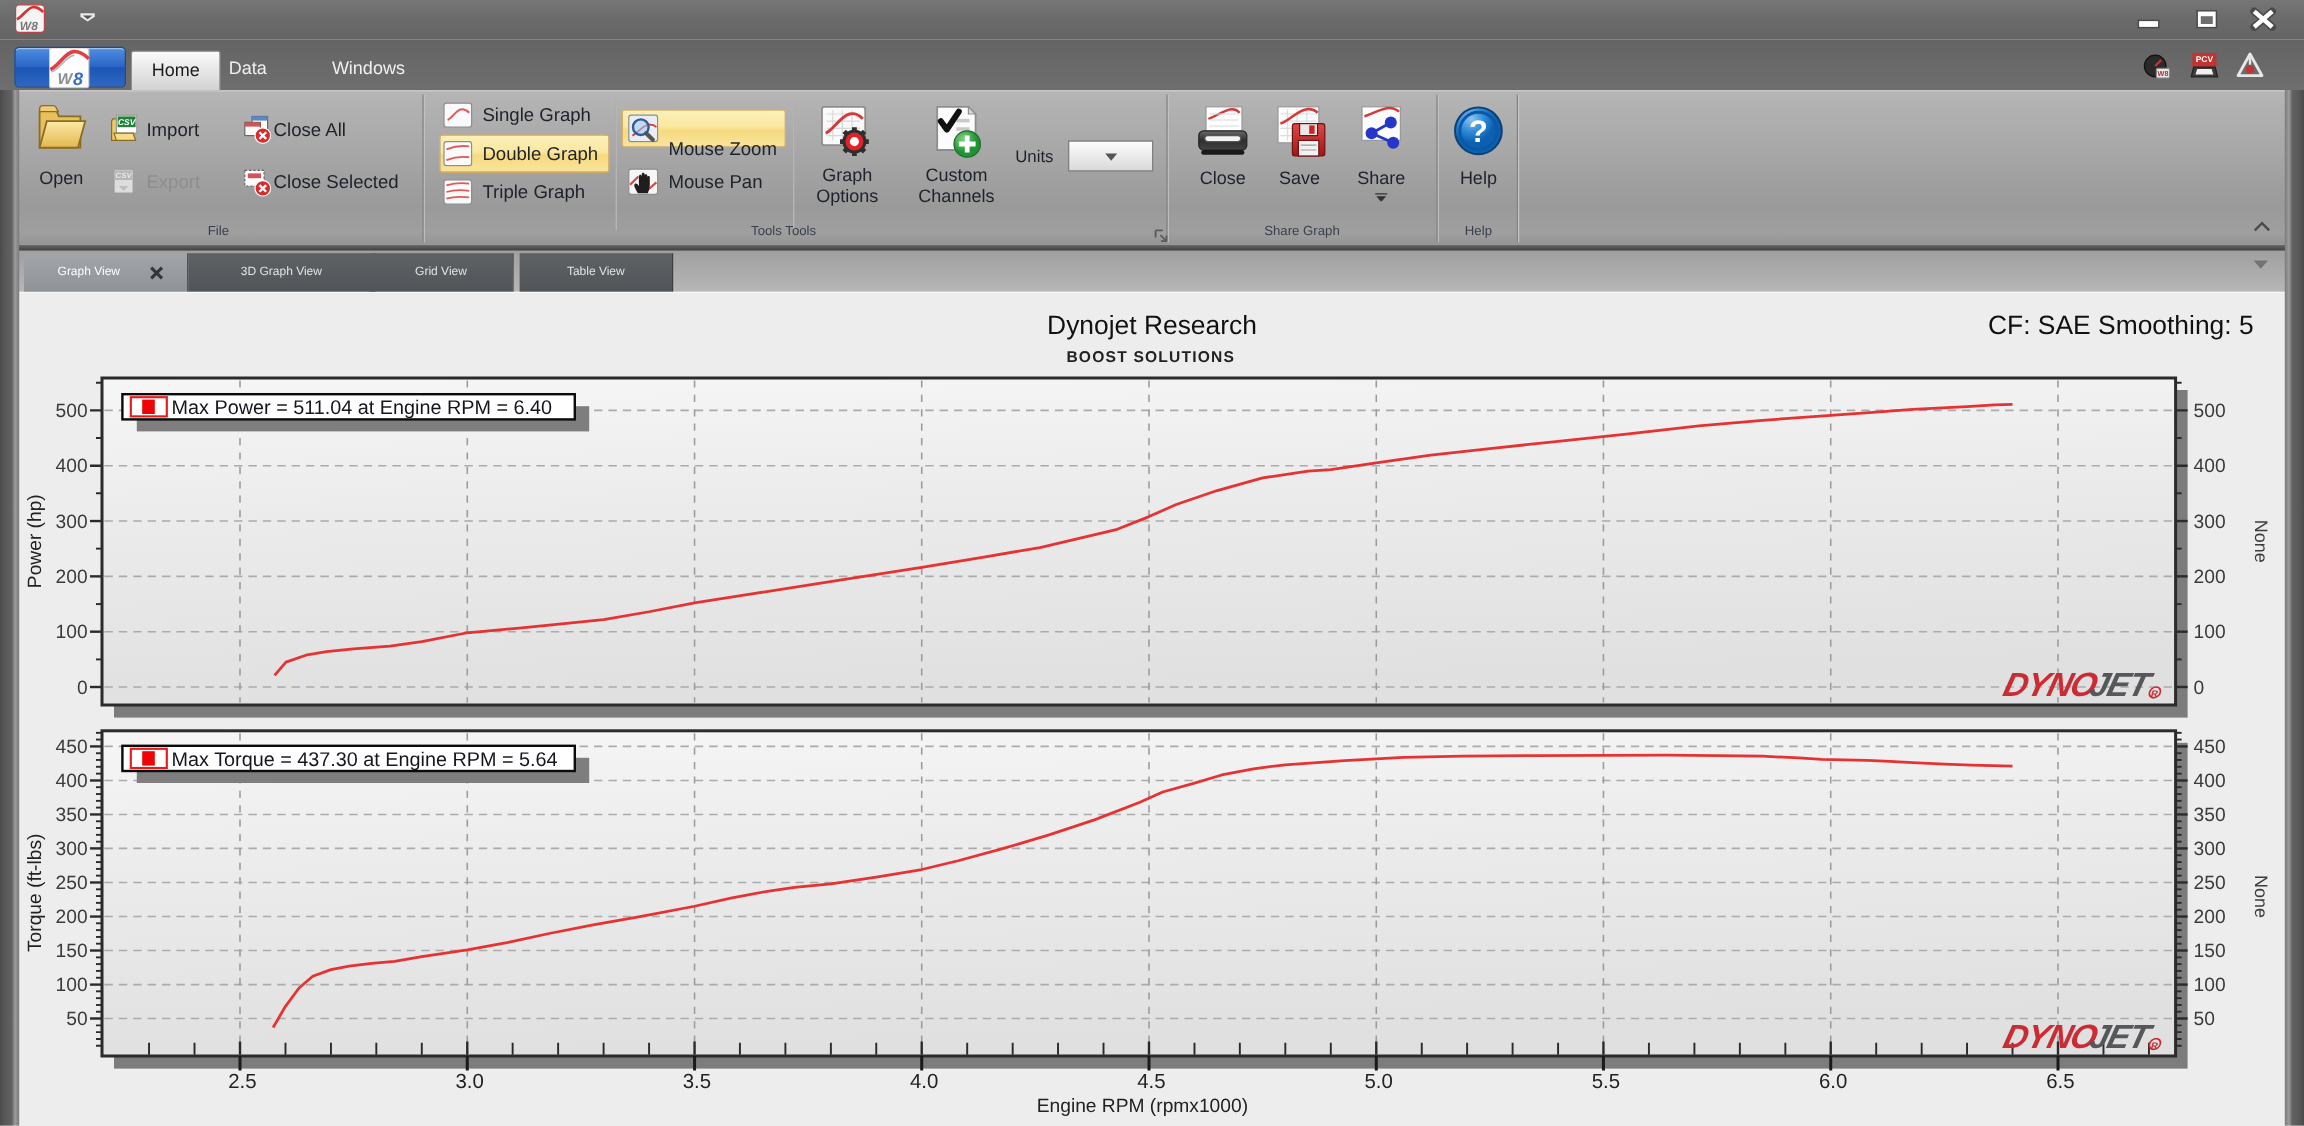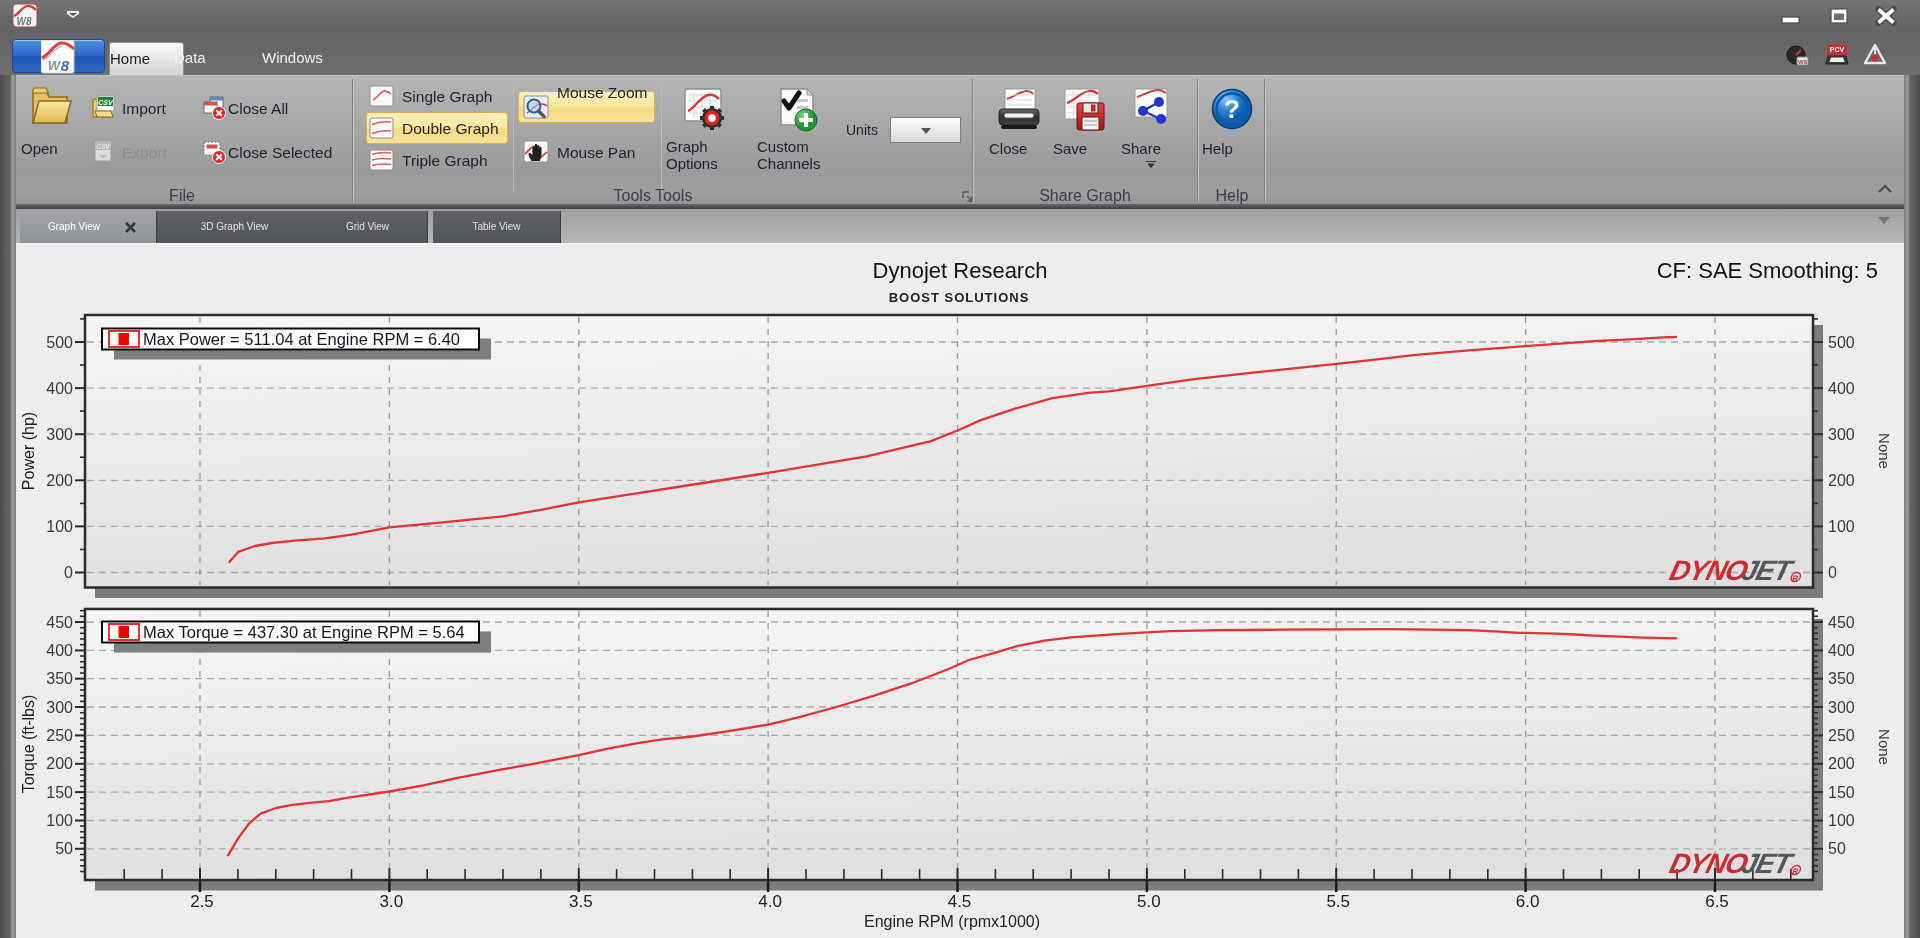--- a/index.html
+++ b/index.html
@@ -3,29 +3,29 @@
 <style>
 *{margin:0;padding:0;box-sizing:border-box}
 html,body{width:1920px;height:938px;overflow:hidden;font-family:"Liberation Sans",sans-serif;background:#ededed}
 .abs{position:absolute}
 
 #titlebar{position:absolute;left:0;top:0;width:1920px;height:33px;background:linear-gradient(180deg,#767676 0%,#6b6b6b 45%,#646464 100%);z-index:30}
 #title{position:absolute;left:0;top:7px;width:1920px;text-align:center;font-size:15px;color:#f2f2f2;letter-spacing:.2px}
 
 #tabrow{position:absolute;left:0;top:33px;width:1920px;height:42px;background:linear-gradient(180deg,#646464,#6e6e6e);z-index:25}
 #appbtn{position:absolute;left:12px;top:6px;width:93px;height:34px;border-radius:4px;background:linear-gradient(180deg,#4f8fe0 0%,#2a66c8 48%,#1d55b4 52%,#2e68c4 100%);border:1px solid #174a9e;box-shadow:inset 0 1px 0 rgba(255,255,255,.45)}
-.rtab{position:absolute;top:9px;height:33px;line-height:32px;font-size:15px;color:#f0f0f0;text-align:left}
+.rtab{position:absolute;top:9px;height:33px;line-height:32px;font-size:15px;color:#f0f0f0;text-align:center}
 #tab-home{left:109px;width:75px;background:linear-gradient(180deg,#fbfbfb 0%,#e8e8e8 45%,#d2d2d2 100%);border:1px solid #909090;border-bottom:none;border-radius:3px 3px 0 0;color:#1b1b1b}
 
 #ribbon{position:absolute;left:0;top:75px;width:1920px;height:129px;border-top:1px solid #c4c4c4;background:linear-gradient(180deg,#b5b5b5 0%,#a7a7a7 40%,#9a9a9a 75%,#9f9f9f 92%,#959595 100%);z-index:20}
 #ribbonedge{position:absolute;left:0;top:204px;width:1920px;height:5px;background:linear-gradient(180deg,#6a6a6a,#3e3e3e);z-index:20}
 .gsep{position:absolute;top:3px;width:2px;height:123px;background:linear-gradient(180deg,#9a9a9a,#8a8a8a);border-right:1px solid #c6c6c6;border-left:1px solid #818181}
 .ssep{position:absolute;top:8px;width:1px;height:108px;background:#8f8f8f;border-right:1px solid #bdbdbd}
-.glabel{position:absolute;top:111px;font-size:16px;color:#39404d;text-align:center;white-space:nowrap}
-.biglabel{position:absolute;font-size:15px;color:#1e222b;text-align:left;white-space:nowrap}
+.glabel{position:absolute;top:111px;font-size:11px;color:#39404d;text-align:center;white-space:nowrap}
+.biglabel{position:absolute;font-size:15px;color:#1e222b;text-align:center;white-space:nowrap}
 .smalllabel{position:absolute;font-size:15.5px;color:#1e222b;white-space:nowrap}
 .sel{border:1px solid #dfae52;border-radius:3px;background:linear-gradient(180deg,#fcf0ba 0%,#fae8a0 45%,#f6da80 55%,#f9e49a 100%)}
 
 #doctabs{position:absolute;left:0;top:209px;width:1920px;height:34px;background:linear-gradient(180deg,#a0a0a0,#b6b6b6);z-index:20}
 .dtab{position:absolute;top:2px;height:32px;line-height:31px;font-size:10px;text-align:center;color:#e3e3e3;background:linear-gradient(180deg,#5f6265,#515458);border-right:1px solid #3e3e3e}
 #dtab1{left:20px;width:137px;padding-right:28px;background:linear-gradient(180deg,#a2a6aa 0%,#8f9397 100%);color:#fff}
 #content{position:absolute;left:0;top:243px;width:1920px;height:695px;background:#ededed;border-top:1px solid #fafafa}
 
 #lborder{position:absolute;left:0;top:75px;width:16px;height:863px;z-index:40;background:linear-gradient(90deg,#4a4a4a 0%,#565656 20%,#636363 62%,#9d9d9d 78%,#7a7a7a 100%)}
 #rborder{position:absolute;left:1904px;top:75px;width:16px;height:863px;z-index:40;background:linear-gradient(90deg,#7a7a7a 0%,#9d9d9d 22%,#636363 38%,#565656 80%,#4a4a4a 100%)}
@@ -448,21 +448,21 @@
   </svg>
   <div class="smalllabel" style="left:402px;top:76px">Triple Graph</div>
 
   <div class="sel abs" style="left:518px;top:15px;width:137px;height:32px"></div>
   <svg class="ricon" style="left:523px;top:19px" width="26" height="24" viewBox="0 0 26 24">
     <rect x="1" y="1" width="24" height="22" rx="2" fill="#e9eef4" stroke="#8e8e8e"></rect>
     <path d="M4 18 C8 16 12 10 17 9 22 8.4 23 10 24 11" fill="none" stroke="#d43a3a" stroke-width="1.5"></path>
     <circle cx="11" cy="11" r="6.5" fill="rgba(160,200,240,.55)" stroke="#2a5d9e" stroke-width="2"></circle>
     <path d="M15.5 16 L21 21.5" stroke="#555" stroke-width="3.5" stroke-linecap="round"></path>
   </svg>
-  <div class="smalllabel" style="left:557px;top:8px">Mouse Zoom</div>
+  <div class="smalllabel" style="left:557px;top:40px">Mouse Zoom</div>
   <svg class="ricon" style="left:523px;top:64px" width="27" height="23" viewBox="0 0 27 23">
     <rect x="1" y="1" width="24" height="21" rx="2" fill="#f6f6f6" stroke="#8e8e8e"></rect>
     <path d="M2 14 L9 7 M16 19 L24 12" stroke="#d84848" stroke-width="1.8"></path>
     <path d="M8.5 21 C7 18 4.5 14.5 6 13.3 C7.3 12.3 8.6 13.7 9.4 15.3 L9.4 7 C9.4 5.2 11.8 5.2 11.8 7 L11.8 11 L11.8 5.4 C11.8 3.6 14.2 3.6 14.2 5.5 L14.2 11 L14.2 6.4 C14.2 4.8 16.4 4.8 16.4 6.5 L16.4 12 L16.4 7.8 C16.4 6.3 18.5 6.3 18.5 7.9 L18.5 13.8 C18.5 17 17.4 18.7 17 21 Z" fill="#1e1e1e"></path>
   </svg>
   <div class="smalllabel" style="left:557px;top:68px">Mouse Pan</div>
 
   <svg class="ricon" style="left:682px;top:11px" width="48" height="48" viewBox="0 0 48 48">
     <rect x="3" y="2" width="36" height="32" rx="2" fill="#fafafa" stroke="#8e8e8e" stroke-width="1.5"></rect>
     <path d="M7 8 L35 8 M7 14 L35 14 M7 20 L35 20 M7 26 L35 26 M12 5 L12 30 M20 5 L20 30 M28 5 L28 30" stroke="#d8d8d8" stroke-width="1"></path>

